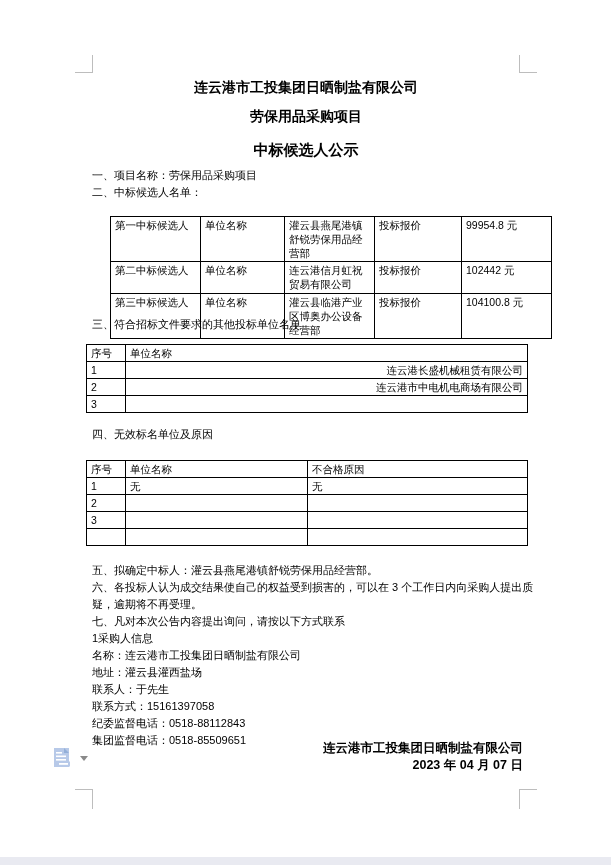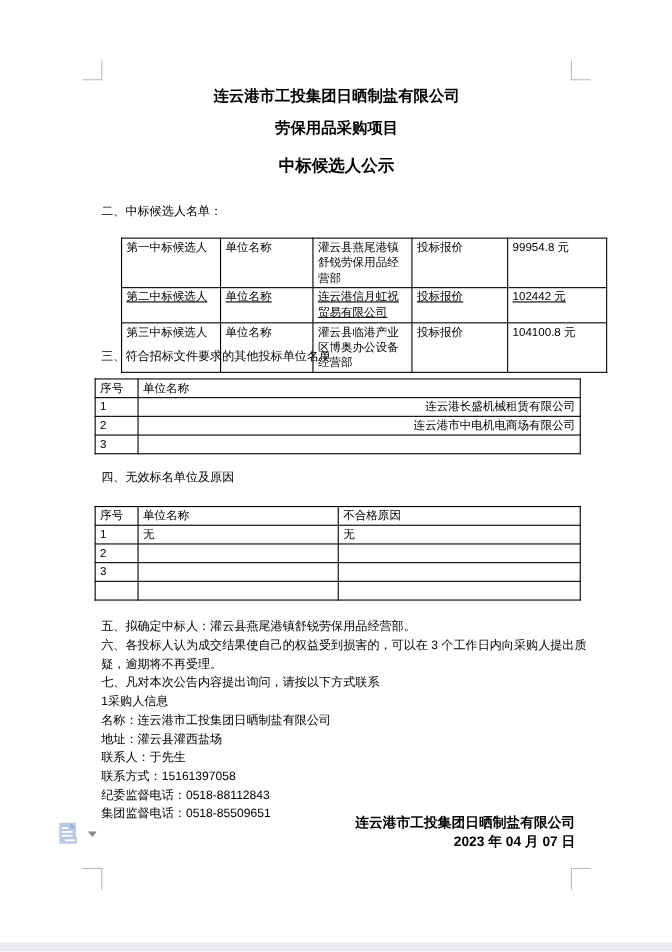--- a/index.html
+++ b/index.html
@@ -27,21 +27,21 @@
   table { position: absolute; left: 86px; border-collapse: collapse; table-layout: fixed; }
   td {
     border: 1px solid #000; vertical-align: top; text-align: left;
     font-size: 10.5px; line-height: 14px; padding: 1px 4px; overflow: hidden; word-break: break-all;
   }
   .tbl-candidates { top: 216px; width: 441px; margin-left: 24px; }
   .tbl-candidates col.c1 { width: 90px; } .tbl-candidates col.c2 { width: 84px; }
   .tbl-candidates col.c3 { width: 90px; } .tbl-candidates col.c4 { width: 87px; }
   .tbl-candidates col.c5 { width: 90px; }
   .tbl-candidates tr.r1 td { height: 32px; }
-  .tbl-candidates tr.r2 td { height: 29px; text-decoration: underline; }
+  .tbl-candidates tr.r2 td { height: 29px; }
   .tbl-candidates tr.r3 td { height: 34px; }
 
   .tbl-others { top: 344px; width: 441px; }
   .tbl-others col.c1 { width: 39px; } .tbl-others col.c2 { width: 402px; }
   .tbl-others td { height: 14px; }
   .tbl-others td.center { text-align: right; }
 
   .tbl-invalid { top: 460px; width: 441px; }
   .tbl-invalid col.c1 { width: 39px; } .tbl-invalid col.c2 { width: 182px; }
   .tbl-invalid col.c3 { width: 220px; }
@@ -65,20 +65,21 @@
 
   <div class="crop crop-tl"></div>
   <div class="crop crop-tr"></div>
   <div class="crop crop-bl"></div>
   <div class="crop crop-br"></div>
 
   <div class="title title-1">连云港市工投集团日晒制盐有限公司</div>
   <div class="title title-3">中标候选人公示</div>
   <div class="title title-2">劳保用品采购项目</div>
 
+  <div class="line" style="top:168px">一、项目名称：劳保用品采购项目</div>
   <div class="line" style="top:185px">二、中标候选人名单：</div>
 
   <table class="tbl-candidates">
     <colgroup>
         <col class="c1">
         <col class="c2">
         <col class="c3">
         <col class="c4">
         <col class="c5">
       </colgroup>

